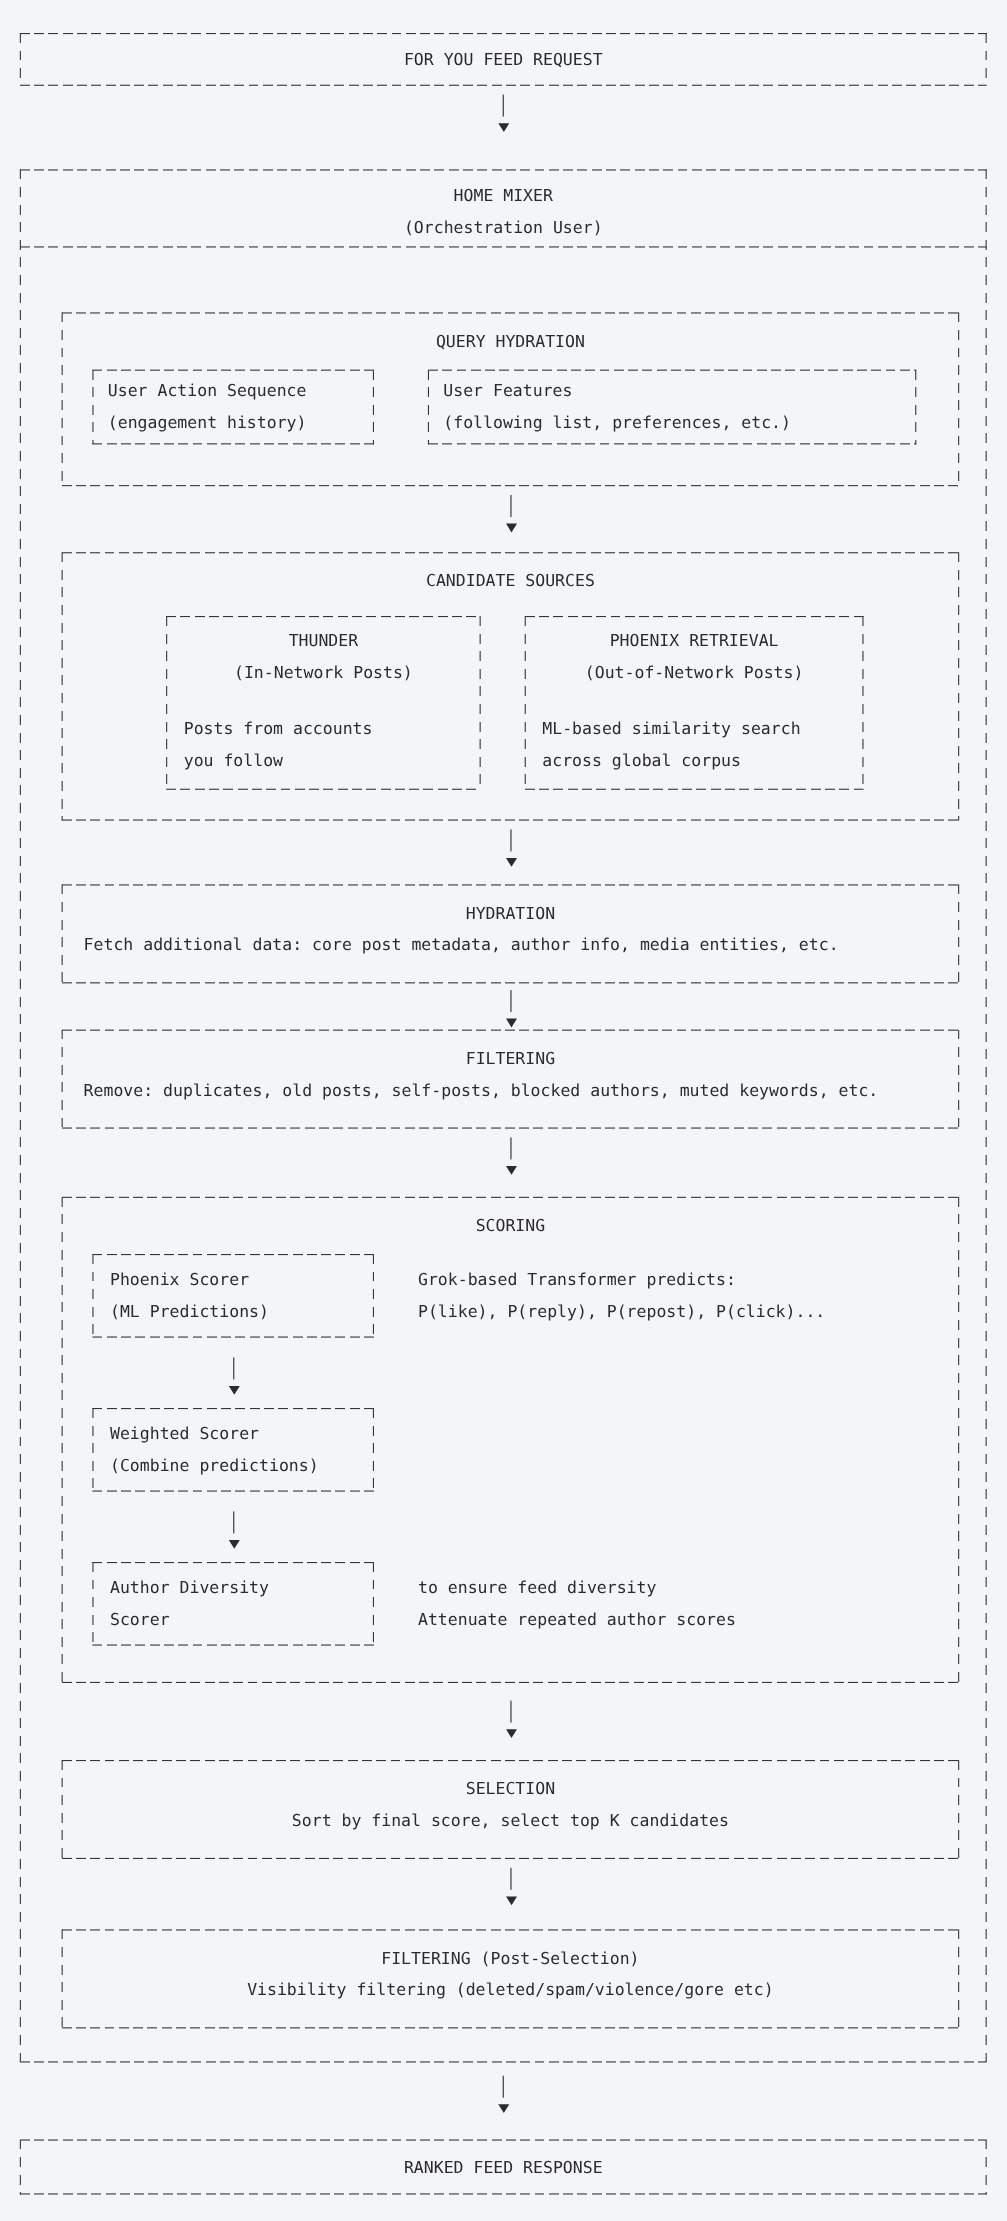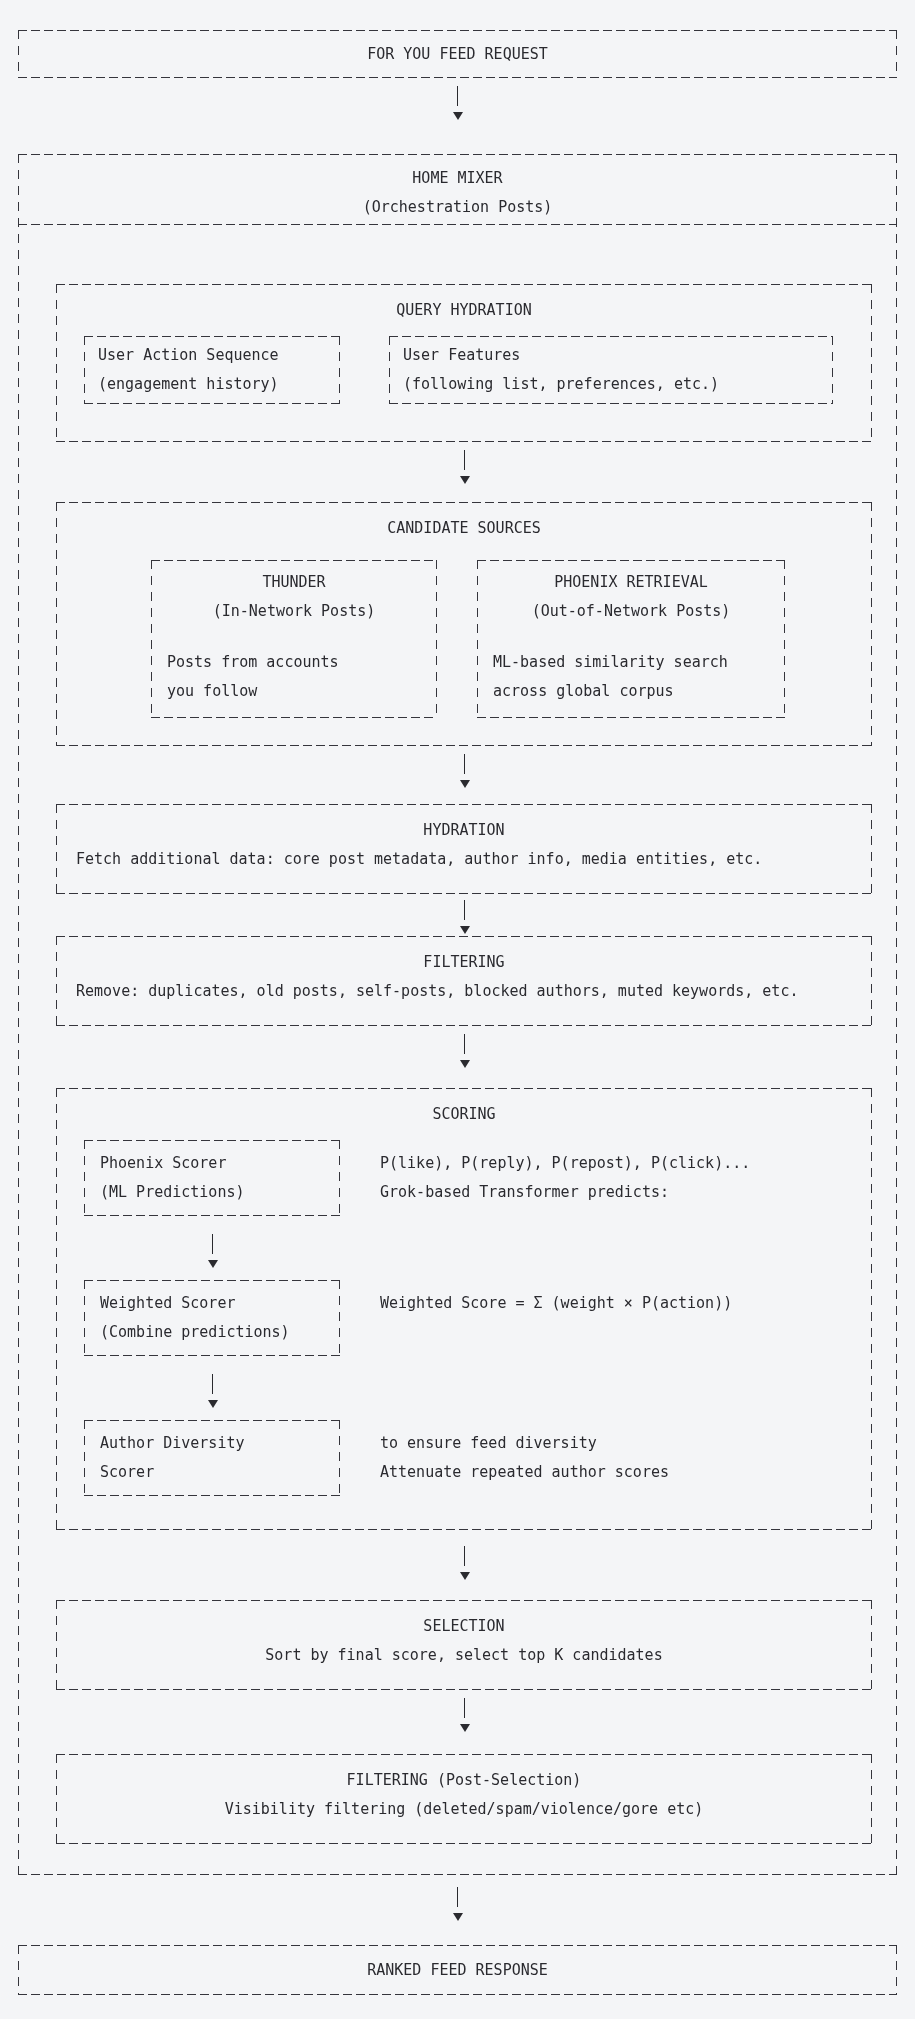--- a/index.html
+++ b/index.html
@@ -65,21 +65,21 @@
 
   <div class="arrow" style="left:447px; top:86px;">
     <div class="l"></div>
     <div class="h"></div>
   </div>
 
   <div class="db" style="left:18px; top:154px; width:879px; height:1721px;">
 
     <div class="abs" style="left:0; right:0; top:10px;">
       <div class="t c">HOME MIXER</div>
-      <div class="t c">(Orchestration Posts)</div>
+      <div class="t c">(Orchestration User)</div>
     </div>
     <div class="hdiv" style="top:70px;"></div>
 
     <div class="db" style="left:38px; top:130px; width:816px; height:158px;">
       <div class="t c" style="margin-top:12px;">QUERY HYDRATION</div>
       <div class="db" style="left:28px; top:52px; width:256px; height:68px;">
         <div class="t padL14" style="margin-top:5px;">User Action Sequence</div>
         <div class="t padL14">(engagement history)</div>
       </div>
       <div class="db" style="left:333px; top:52px; width:444px; height:68px;">
@@ -137,36 +137,33 @@
     </div>
 
     <div class="db" style="left:38px; top:934px; width:816px; height:442px;">
       <div class="t c" style="margin-top:12px;">SCORING</div>
 
       <div class="db" style="left:28px; top:52px; width:256px; height:76px;">
         <div class="t padL16" style="margin-top:9px;">Phoenix Scorer</div>
         <div class="t padL16">(ML Predictions)</div>
       </div>
       <div class="abs" style="left:324px; top:61px;">
+        <div class="t">Grok-based Transformer predicts:</div>
         <div class="t">P(like), P(reply), P(repost), P(click)...</div>
-        <div class="t">Grok-based Transformer predicts:</div>
       </div>
 
       <div class="arrow" style="left:146px; top:146px;">
         <div class="l"></div>
         <div class="h"></div>
       </div>
 
       <div class="db" style="left:28px; top:192px; width:256px; height:76px;">
         <div class="t padL16" style="margin-top:9px;">Weighted Scorer</div>
         <div class="t padL16">(Combine predictions)</div>
       </div>
-      <div class="abs" style="left:324px; top:201px;">
-        <div class="t">Weighted Score = Σ (weight × P(action))</div>
-      </div>
 
       <div class="arrow" style="left:146px; top:286px;">
         <div class="l"></div>
         <div class="h"></div>
       </div>
 
       <div class="db" style="left:28px; top:332px; width:256px; height:76px;">
         <div class="t padL16" style="margin-top:9px;">Author Diversity</div>
         <div class="t padL16">Scorer</div>
       </div>

